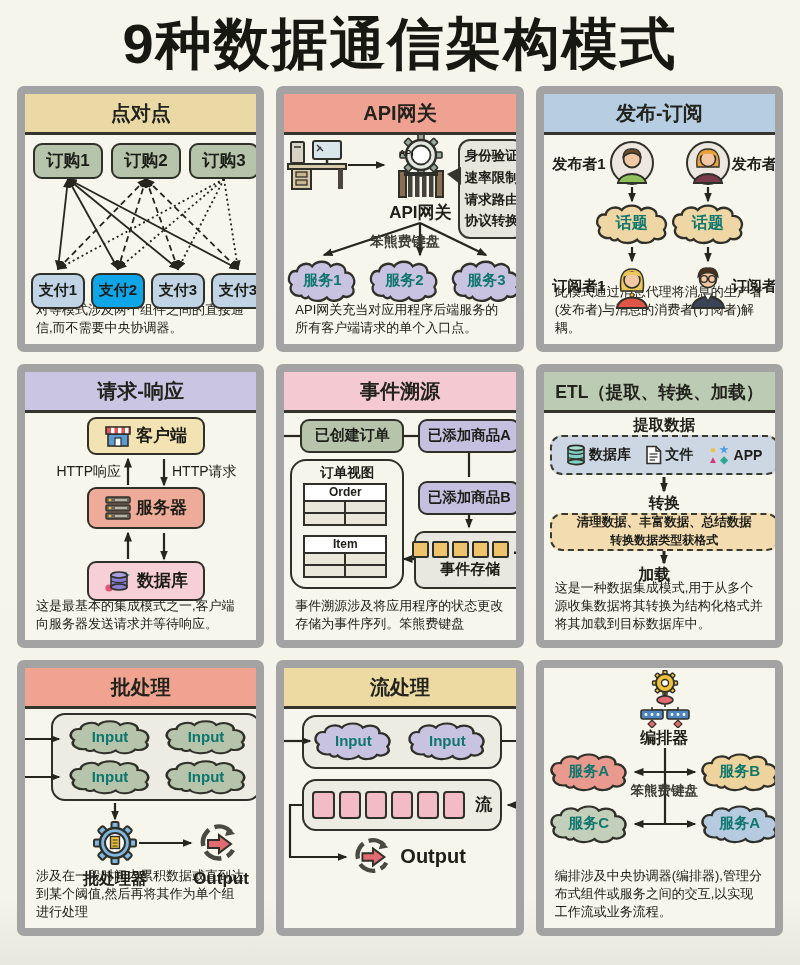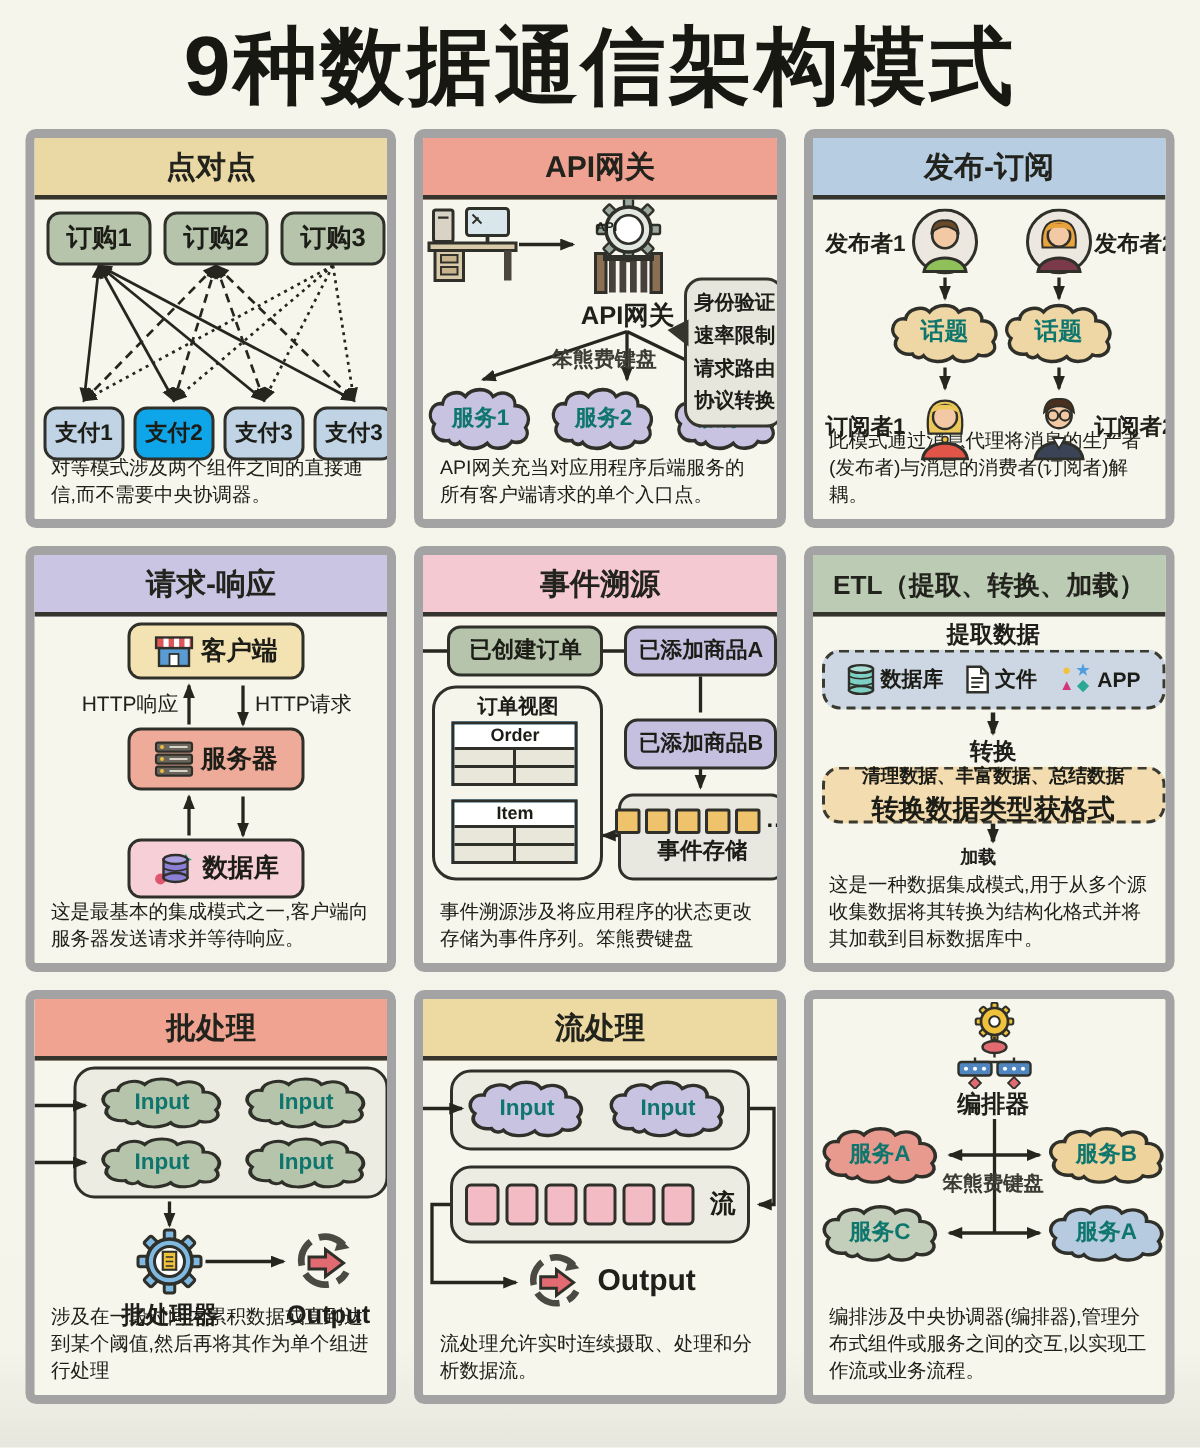--- a/index.html
+++ b/index.html
@@ -11,21 +11,21 @@
   }
   .title{
     text-align:center;font-size:56px;font-weight:900;letter-spacing:2px;
     color:#181813;padding:13px 0 11px;line-height:1.1;margin:0;
   }
   .grid{
     display:grid;grid-template-columns:repeat(3,1fr);
     grid-template-rows:266px 284px 276px;gap:12px;padding:0 17px;
   }
   .panel{
-    border:6px solid #a3a3a3;border-radius:7px;background:#f7f6ec;
+    border:8px solid #a3a3a3;border-radius:7px;background:#f7f6ec;
     display:flex;flex-direction:column;overflow:hidden;
   }
   .phead{
     border-bottom:3px solid #35352d;text-align:center;font-weight:bold;
     font-size:20px;padding:6px 0 5px;color:#23231d;flex:0 0 auto;
   }
   .phead.small{font-size:17.5px;padding:8px 0 6px;}
   .pbody{position:relative;flex:1 1 auto;}
   .caption{
     margin:0;padding:2px 11px 7px;font-size:13px;line-height:1.38;
@@ -40,21 +40,21 @@
   }
   .cloud{position:absolute;display:flex;align-items:center;justify-content:center;z-index:1;}
   .cloud>svg{position:absolute;inset:0;width:100%;height:100%;overflow:visible;}
   .cloud path{fill:var(--cf,#ccc);stroke:#30302a;stroke-width:4;}
   .cloud>span{position:relative;z-index:1;font-weight:bold;color:#0f766e;}
   .flabel{position:absolute;font-weight:bold;color:#20201b;z-index:1;}
   .plain{position:absolute;color:#20201b;z-index:1;}
   .bubble{
     position:absolute;border:2.5px solid #35352d;border-radius:12px;
     background:#e7e6dc;display:flex;flex-direction:column;align-items:center;
-    justify-content:center;z-index:2;font-weight:bold;font-size:13.5px;line-height:1.6;margin-top:48px;
+    justify-content:center;z-index:2;font-weight:bold;font-size:13.5px;line-height:1.6;
   }
   .bubble .tail{
     position:absolute;left:-13px;top:26px;width:0;height:0;
     border-top:7px solid transparent;border-bottom:11px solid transparent;
     border-right:14px solid #35352d;
   }
   .dashbox{
     position:absolute;border:2.5px dashed #3a3a30;border-radius:12px;
     display:flex;align-items:center;justify-content:space-evenly;z-index:1;box-sizing:border-box;
   }
@@ -413,23 +413,23 @@
             <span style="color:#4f9ce0">★</span>
             <span style="color:#d4357e">▲</span>
             <span style="color:#2aa894">◆</span>
           </span>
           <span>APP</span>
         </span>
       </div>
       <div class="flabel" style="left:0;top:80px;width:241px;text-align:center;font-size:15.5px">转换</div>
       <div class="dashbox" style="left:6px;top:100px;width:229px;height:38px;background:#f3ddb0;flex-direction:column;justify-content:center;gap:1px">
         <span style="font-weight:bold;font-size:12.5px">清理数据、丰富数据、总结数据</span>
-        <span style="font-weight:bold;font-size:18px">转换数据类型获格式</span>
-      </div>
-      <div class="flabel" style="left:0;top:152px;width:221px;text-align:center;font-size:12px">加载</div>
+        <span style="font-weight:bold;font-size:12px">转换数据类型获格式</span>
+      </div>
+      <div class="flabel" style="left:0;top:152px;width:221px;text-align:center;font-size:16px">加载</div>
     </div>
     <p class="caption">这是一种数据集成模式,用于从多个源收集数据将其转换为结构化格式并将其加载到目标数据库中。</p>
   </section>
 
   <section class="panel">
     <div class="phead" style="background:#efa390">批处理</div>
     <div class="pbody">
       <div class="gcontainer" style="left:26px;top:4px;width:210px;height:88px"></div>
       <svg class="wires" width="241" height="196">
         <g stroke-width="2.2">
@@ -526,21 +526,20 @@
           </svg>
           <span>Input</span>
         </div>
       <svg style="position:absolute;left:66px;top:126px;z-index:1" width="44" height="44" viewBox="0 0 46 46">
         <path d="M36 11 A 16 16 0 1 0 38 29" fill="none" stroke="#4a4a42" stroke-width="4.5" stroke-dasharray="18 6"></path>
         <path d="M33 6 L40 13 L30 15 Z" fill="#4a4a42"></path>
         <path d="M13 19 h11 v-5 l12 9 l-12 9 v-5 h-11 Z" fill="#e26b72" stroke="#30302a" stroke-width="2"></path>
       </svg>
       <div class="flabel" style="left:116px;top:136px;width:100px;font-size:20px">Output</div>
     </div>
-    <p class="caption">流处理允许实时连续摄取、处理和分析数据流。</p>
   </section>
 
   <section class="panel">
     <div class="pbody">
       <svg class="wires" width="241" height="196">
         <g stroke-width="2.2">
           <line x1="121" y1="80" x2="121" y2="156"></line>
           <line x1="91" y1="104" x2="151" y2="104" marker-start="url(#mS)" marker-end="url(#mE)"></line>
           <line x1="91" y1="156" x2="151" y2="156" marker-start="url(#mS)" marker-end="url(#mE)"></line>
         </g>

